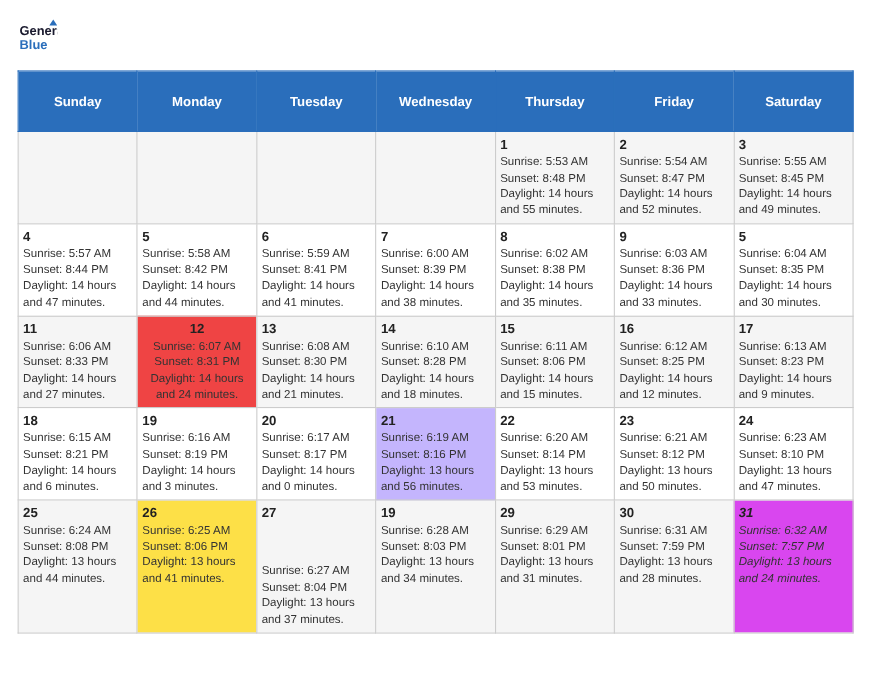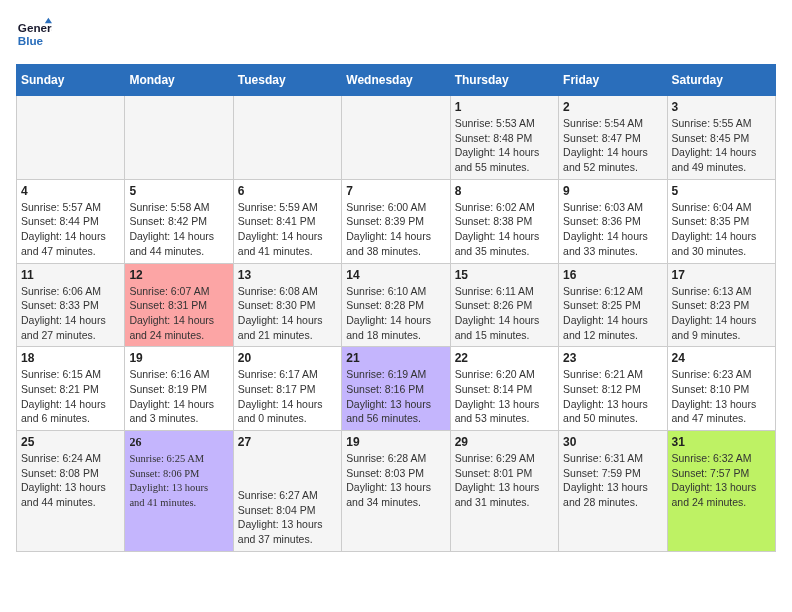--- a/index.html
+++ b/index.html
@@ -38,22 +38,22 @@
       color: #444;
     }
     .calendar {
       width: 100%;
       border-collapse: collapse;
       font-size: 11px;
     }
     .calendar thead th {
       background: #2a6ebb;
       color: #fff;
-      padding: 8px 4px;
-      text-align: left;
+      padding: 20px 4px;
+      text-align: center;
       font-weight: bold;
       font-size: 12px;
       border: 1px solid #2a6ebb;
     }
     .calendar tbody td {
       border: 1px solid #ccc;
       vertical-align: top;
       padding: 4px;
       width: calc(100% / 7);
       min-height: 80px;
@@ -194,21 +194,21 @@
         </td>
       </tr>
       <tr>
         <td style="background: rgb(245, 245, 245);">
           <span class="day-num">11</span>
           <div class="day-info" style="white-space: pre-line;">Sunrise: 6:06 AM
 Sunset: 8:33 PM
 Daylight: 14 hours
 and 27 minutes.</div>
         </td>
-        <td style="background: #fca5a5;">
+        <td style="background: #ef4444; text-align: center;">
           <span class="day-num">12</span>
           <div class="day-info" style="white-space: pre-line;">Sunrise: 6:07 AM
 Sunset: 8:31 PM
 Daylight: 14 hours
 and 24 minutes.</div>
         </td>
         <td style="background: rgb(245, 245, 245); margin-top: 12px;">
           <span class="day-num">13</span>
           <div class="day-info" style="white-space: pre-line;">Sunrise: 6:08 AM
 Sunset: 8:30 PM
@@ -218,21 +218,21 @@
         <td style="background: rgb(245, 245, 245);">
           <span class="day-num">14</span>
           <div class="day-info" style="white-space: pre-line;">Sunrise: 6:10 AM
 Sunset: 8:28 PM
 Daylight: 14 hours
 and 18 minutes.</div>
         </td>
         <td style="background: rgb(245, 245, 245);">
           <span class="day-num">15</span>
           <div class="day-info" style="white-space: pre-line;">Sunrise: 6:11 AM
-Sunset: 8:26 PM
+Sunset: 8:06 PM
 Daylight: 14 hours
 and 15 minutes.</div>
         </td>
         <td style="background: rgb(245, 245, 245);">
           <span class="day-num">16</span>
           <div class="day-info" style="white-space: pre-line;">Sunrise: 6:12 AM
 Sunset: 8:25 PM
 Daylight: 14 hours
 and 12 minutes.</div>
         </td>
@@ -296,21 +296,21 @@
         </td>
       </tr>
       <tr>
         <td style="background: rgb(245, 245, 245);">
           <span class="day-num">25</span>
           <div class="day-info" style="white-space: pre-line;">Sunrise: 6:24 AM
 Sunset: 8:08 PM
 Daylight: 13 hours
 and 44 minutes.</div>
         </td>
-        <td style="background: #c4b5fd; font-family: Liberation Serif, serif;">
+        <td style="background: #fde047;">
           <span class="day-num">26</span>
           <div class="day-info" style="white-space: pre-line;">Sunrise: 6:25 AM
 Sunset: 8:06 PM
 Daylight: 13 hours
 and 41 minutes.</div>
         </td>
         <td style="background: rgb(245, 245, 245);">
           <span class="day-num">27</span>
           <div class="day-info" style="white-space: pre-line; margin-top: 39px;">Sunrise: 6:27 AM
 Sunset: 8:04 PM
@@ -331,21 +331,21 @@
 Daylight: 13 hours
 and 31 minutes.</div>
         </td>
         <td style="background: rgb(245, 245, 245);">
           <span class="day-num">30</span>
           <div class="day-info" style="white-space: pre-line;">Sunrise: 6:31 AM
 Sunset: 7:59 PM
 Daylight: 13 hours
 and 28 minutes.</div>
         </td>
-        <td style="background: #bef264;">
+        <td style="background: #d946ef; font-style: italic;">
           <span class="day-num">31</span>
           <div class="day-info" style="white-space: pre-line;">Sunrise: 6:32 AM
 Sunset: 7:57 PM
 Daylight: 13 hours
 and 24 minutes.</div>
         </td>
       </tr>
     </tbody>
 </table>
 

